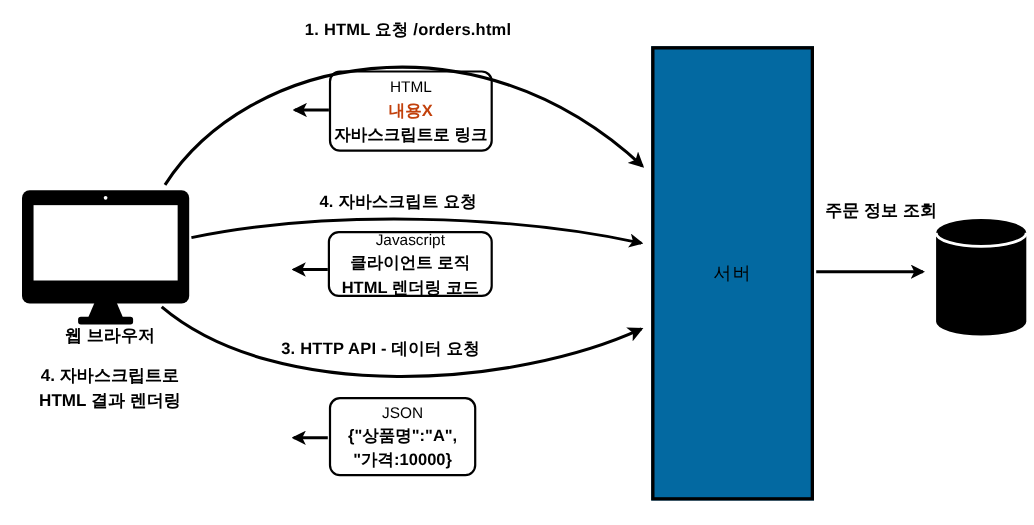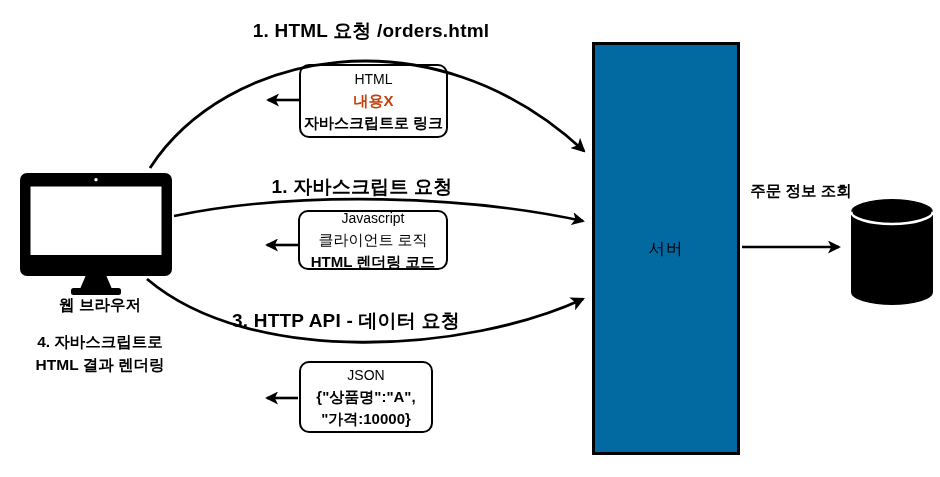--- a/index.html
+++ b/index.html
@@ -8,32 +8,32 @@
   .canvas {
     position:relative; width:940px; height:477px; background:#fff;
     overflow:hidden;
   }
   svg.layer { position:absolute; left:0; top:0; z-index:1; }
   .overlay { position:absolute; z-index:2; }
 
   
   .flow-label {
     position:absolute; transform:translateX(-50%);
-    font-size:19px; font-weight:600; white-space:nowrap; letter-spacing:0.2px;text-align:center;
+    font-size:15px; font-weight:600; white-space:nowrap; letter-spacing:0.2px;text-align:center;
   }
 
   
   .payload-box {
     position:absolute; background:#fff; border:2.6px solid #000; border-radius:10px;
     display:flex; flex-direction:column; align-items:center; justify-content:center;
     line-height:22px; text-align:center; white-space:nowrap;
   }
   .payload-box .t  { font-weight:400; font-size:14px;text-align:right; }
   .payload-box .l  { font-weight:700; font-size:15px; }
-  .payload-box .l.w500 { font-weight:400; }
+  .payload-box .l.w500 { font-weight:700; }
 
   
   .server-box {
     position:absolute; left:592px; top:42px; width:148px; height:413px;
     border:3px solid #000; background:#0369a1;
     display:flex; align-items:center; justify-content:center;
   }
   .server-box span { font-size:16.5px; font-weight:500; letter-spacing:1px; }
 
   .plain-label {
@@ -83,21 +83,21 @@
       <path d="M 851 211.5 a 41 12.5 0 0 1 82 0 l 0 81 a 41 12.5 0 0 1 -82 0 z" fill="#000"></path>
       <path d="M 851 211.5 a 41 12.5 0 0 0 82 0" fill="none" stroke="#fff" stroke-width="2.6"></path>
     </g>
   </svg>
 
   <div class="server-box overlay">
     <span>서버</span>
   </div>
 
   <div class="flow-label" style="left:371px; top:18px;">1. HTML 요청 /orders.html</div>
-  <div class="flow-label" style="left:362px; top:174px;">1. 자바스크립트 요청</div>
+  <div class="flow-label" style="left:362px; top:174px;">4. 자바스크립트 요청</div>
   <div class="flow-label" style="left:346px; top:308px;">3. HTTP API - 데이터 요청</div>
 
   <div class="payload-box" style="left:299px; top:64px; width:149px; height:74px;">
     <div class="t">HTML</div>
     <div class="l" style="color: #c2410c;">내용X</div>
     <div class="l">자바스크립트로 링크</div>
   </div>
 
   <div class="payload-box" style="left:298px; top:210px; width:150px; height:60px;">
     <div class="t">Javascript</div>

